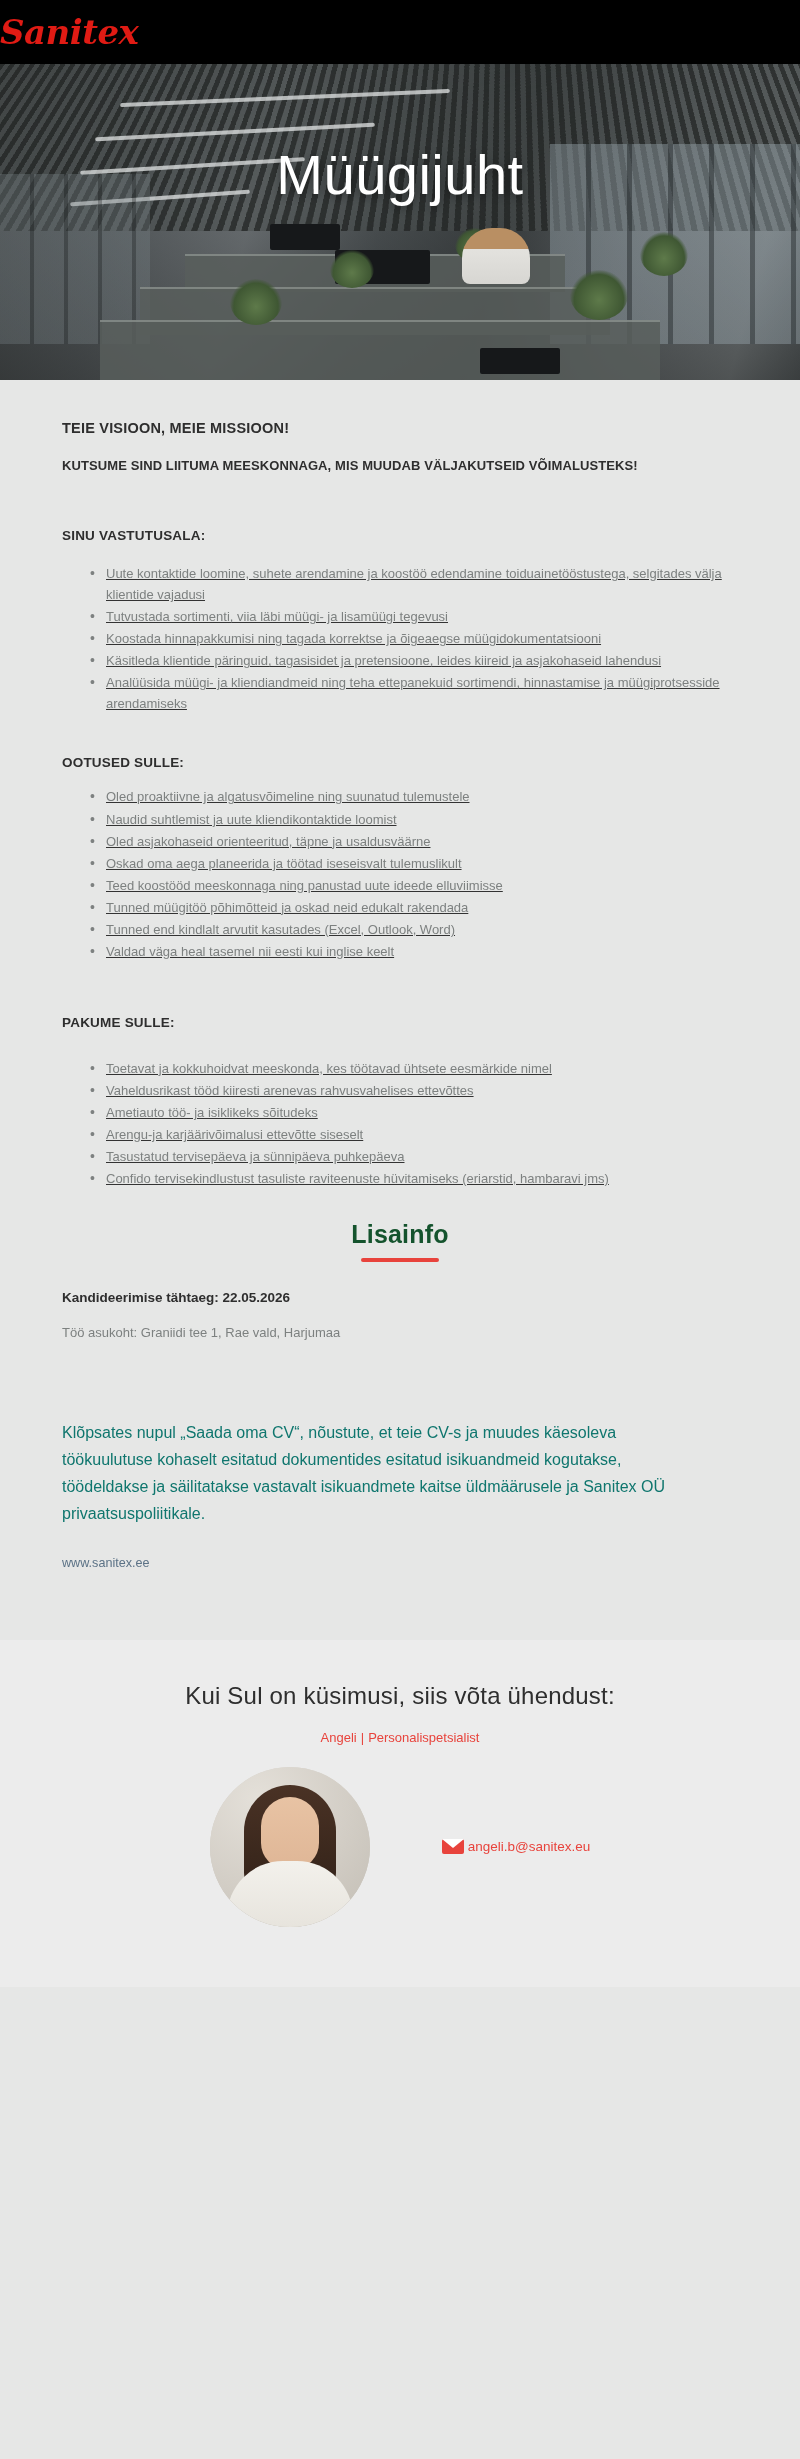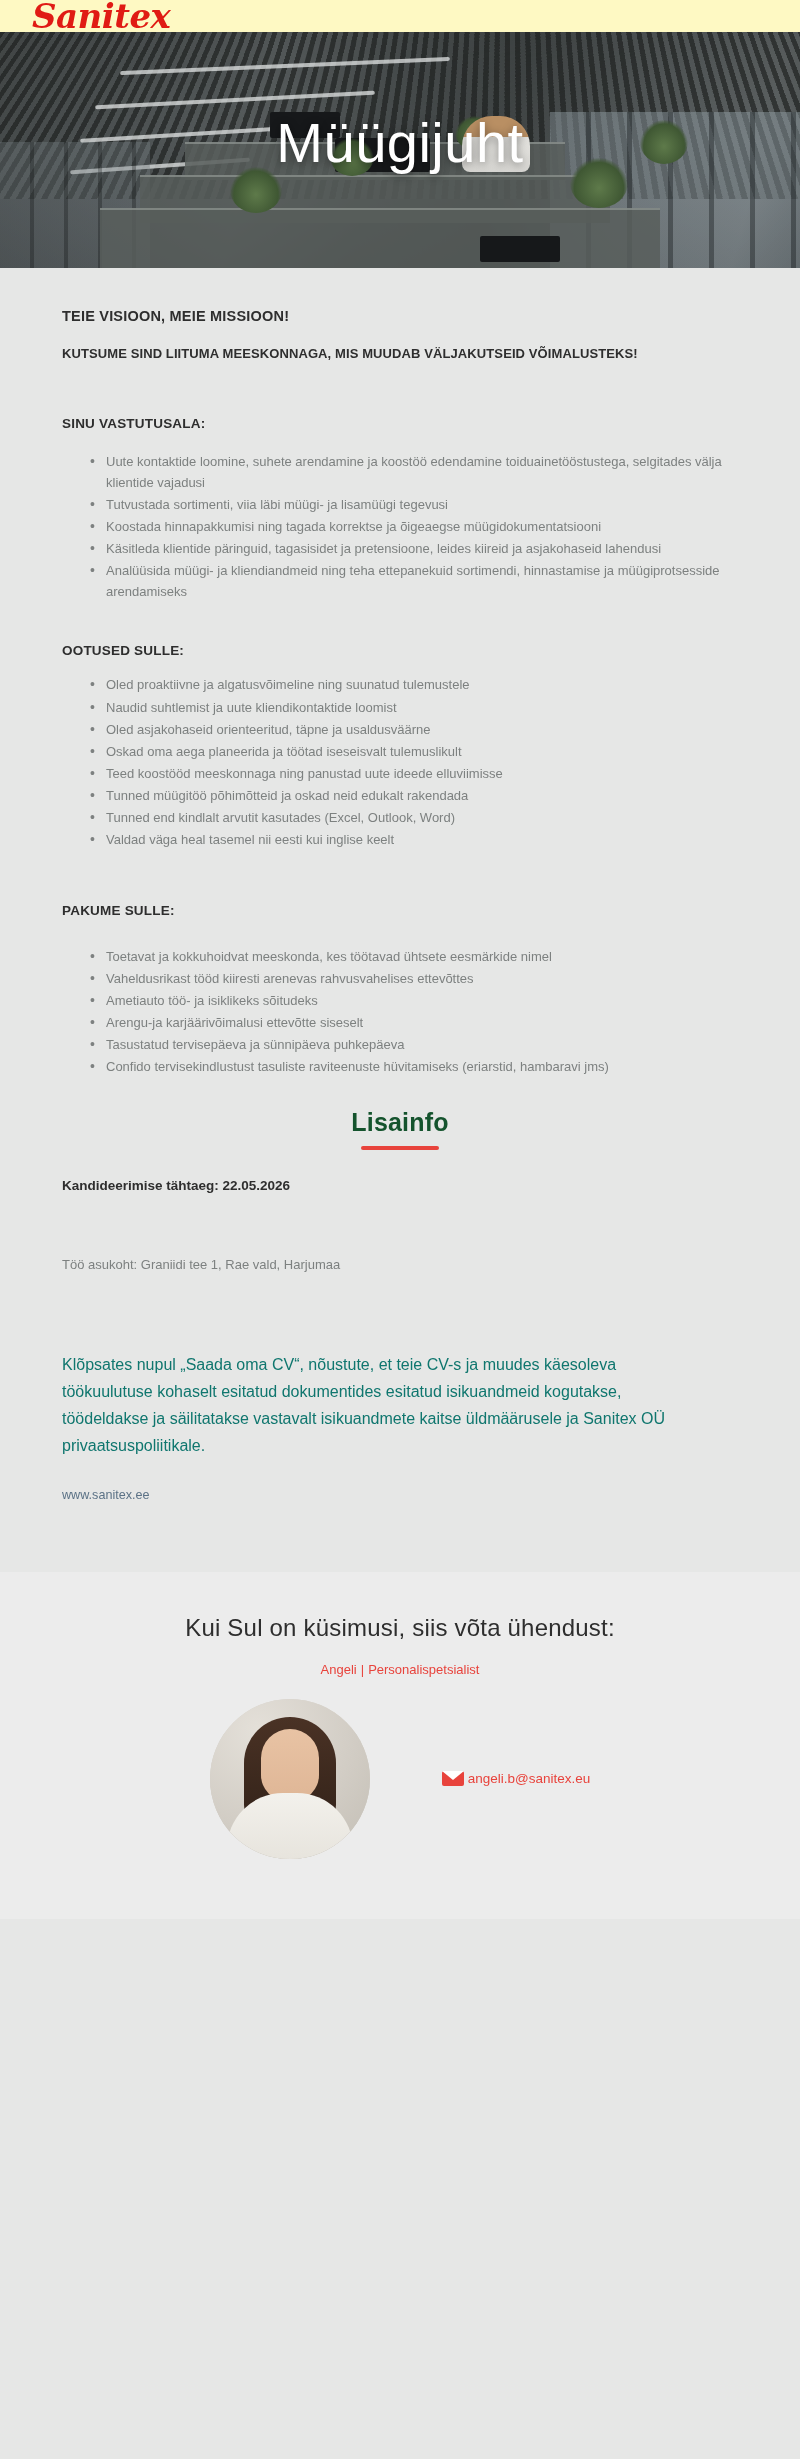--- a/index.html
+++ b/index.html
@@ -14,39 +14,38 @@
   .page {
     width: 800px;
     min-height: 2459px;
     background: #e6e7e6;
     position: relative;
     overflow: hidden;
   }
 
   
   .logo-bar {
-    height: 32px;
-    background: #fef9c3;
+    height: 64px;
+    background: #000000;
     display: flex;
     align-items: center;
-    padding-left: 32px;
   }
   .logo-text {
     font-family: "DejaVu Serif", serif;
     font-style: italic;
     font-weight: bold;
     font-size: 34px;
     color: #e01b14;
     letter-spacing: -0.5px;
   }
 
   
   .hero {
     position: relative;
-    height: 236px;
+    height: 316px;
     overflow: hidden;
     background: #1d4ed8;
   }
   .hero-photo {
     position: absolute;
     inset: 0;
     background:
       linear-gradient(to bottom, rgba(20,22,20,0.40) 0%, rgba(24,27,25,0.30) 45%, rgba(18,20,18,0.55) 100%),
       linear-gradient(105deg, #53575a 0%, #6e7479 18%, #8b9196 33%, #5d6367 48%, #474c4f 62%, #7d8388 78%, #9aa0a4 92%, #6a7074 100%);
   }
@@ -174,20 +173,21 @@
     font-size: 13.5px;
     font-weight: bold;
     color: #2e2e2e;
     letter-spacing: 0.2px;
   }
 
   ul.bullets {
     list-style: none;
     margin: 0;
     padding: 0 0 0 26px;
+    text-decoration: underline;
   }
   ul.bullets li {
     position: relative;
     font-size: 13px;
     line-height: 1.62;
     color: #7d8180;
     padding-left: 18px;
     margin-bottom: 1px;
   }
   ul.bullets li::before {
@@ -216,21 +216,20 @@
   }
 
   .deadline {
     font-size: 13.5px;
     font-weight: bold;
     color: #2e2e2e;
   }
   .location {
     font-size: 13px;
     color: #7d8180;
-    margin-top: 44px;
   }
   .privacy {
     font-size: 16px;
     line-height: 1.68;
     color: #0f766e;
     max-width: 640px;
   }
   .weblink {
     font-size: 12.6px;
     color: #5b7286;

